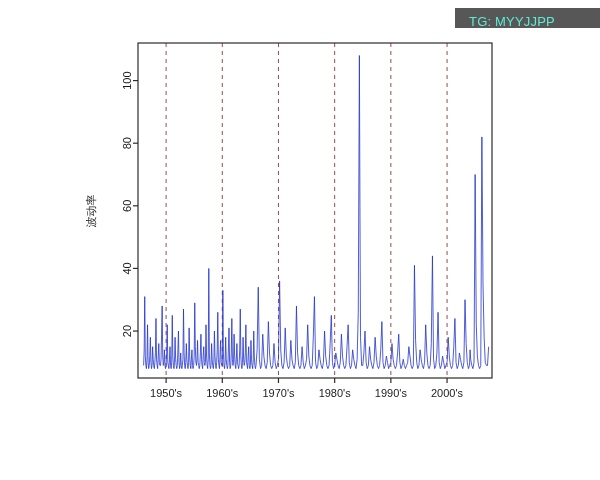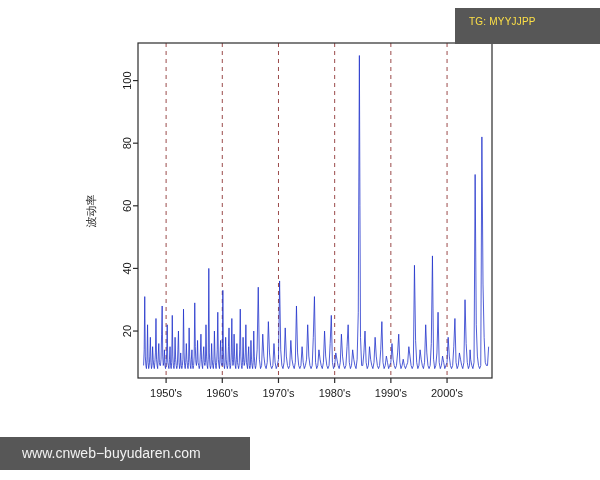--- a/index.html
+++ b/index.html
@@ -25,24 +25,24 @@
     height: 480px;
     background: #ffffff;
   }
 
   
   #tag-badge {
     position: absolute;
     left: 455px;
     top: 8px;
     width: 145px;
-    height: 36px;
+    height: 20px;
     background: #575757;
-    color: #fde047;
-    font-size: 10px;
+    color: #5eead4;
+    font-size: 13px;
     line-height: 28px;
     letter-spacing: 0.2px;
     padding-left: 14px;
     box-sizing: border-box;
     white-space: nowrap;
     overflow: hidden;
   }
 
   
   #watermark {
@@ -137,15 +137,14 @@
           <text x="447.04761904761904" y="397" text-anchor="middle" class="axis-text">2000's</text>
         </g>
 
       <text id="y-axis-title" class="ylabel-text" x="95" y="211" text-anchor="middle" transform="rotate(-90 95 211)">波动率</text>
 
     </svg>
   </div>
 
   <div id="tag-badge">TG: MYYJJPP</div>
 
-  <div id="watermark">www.cnweb−buyudaren.com</div>
 
 </div>
 
 </body></html>

